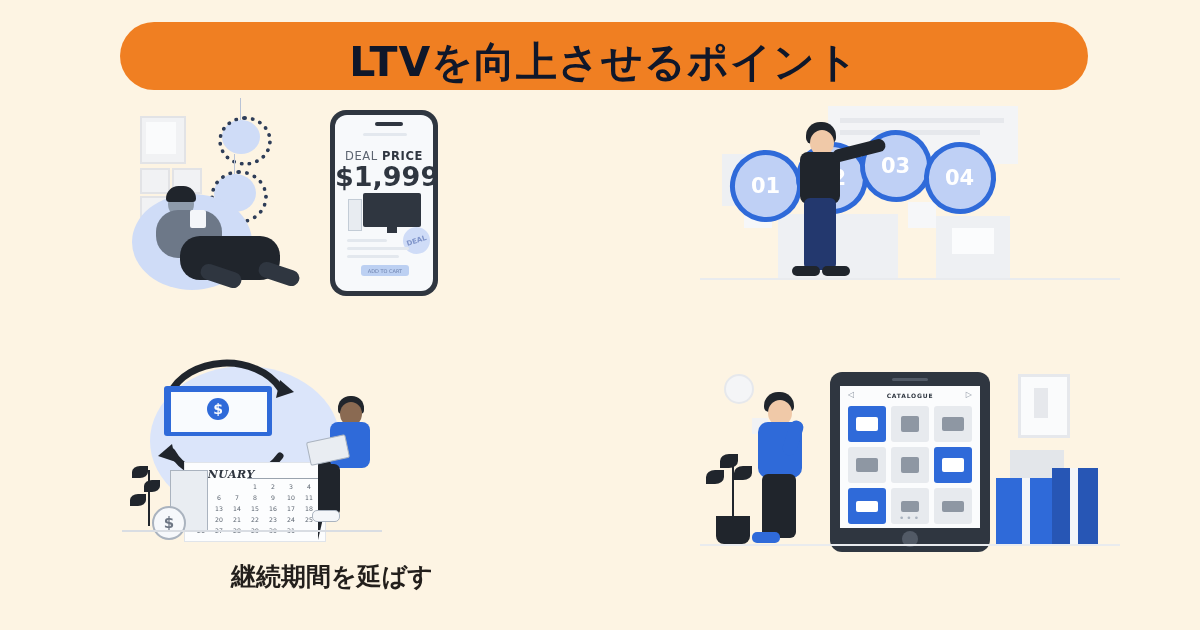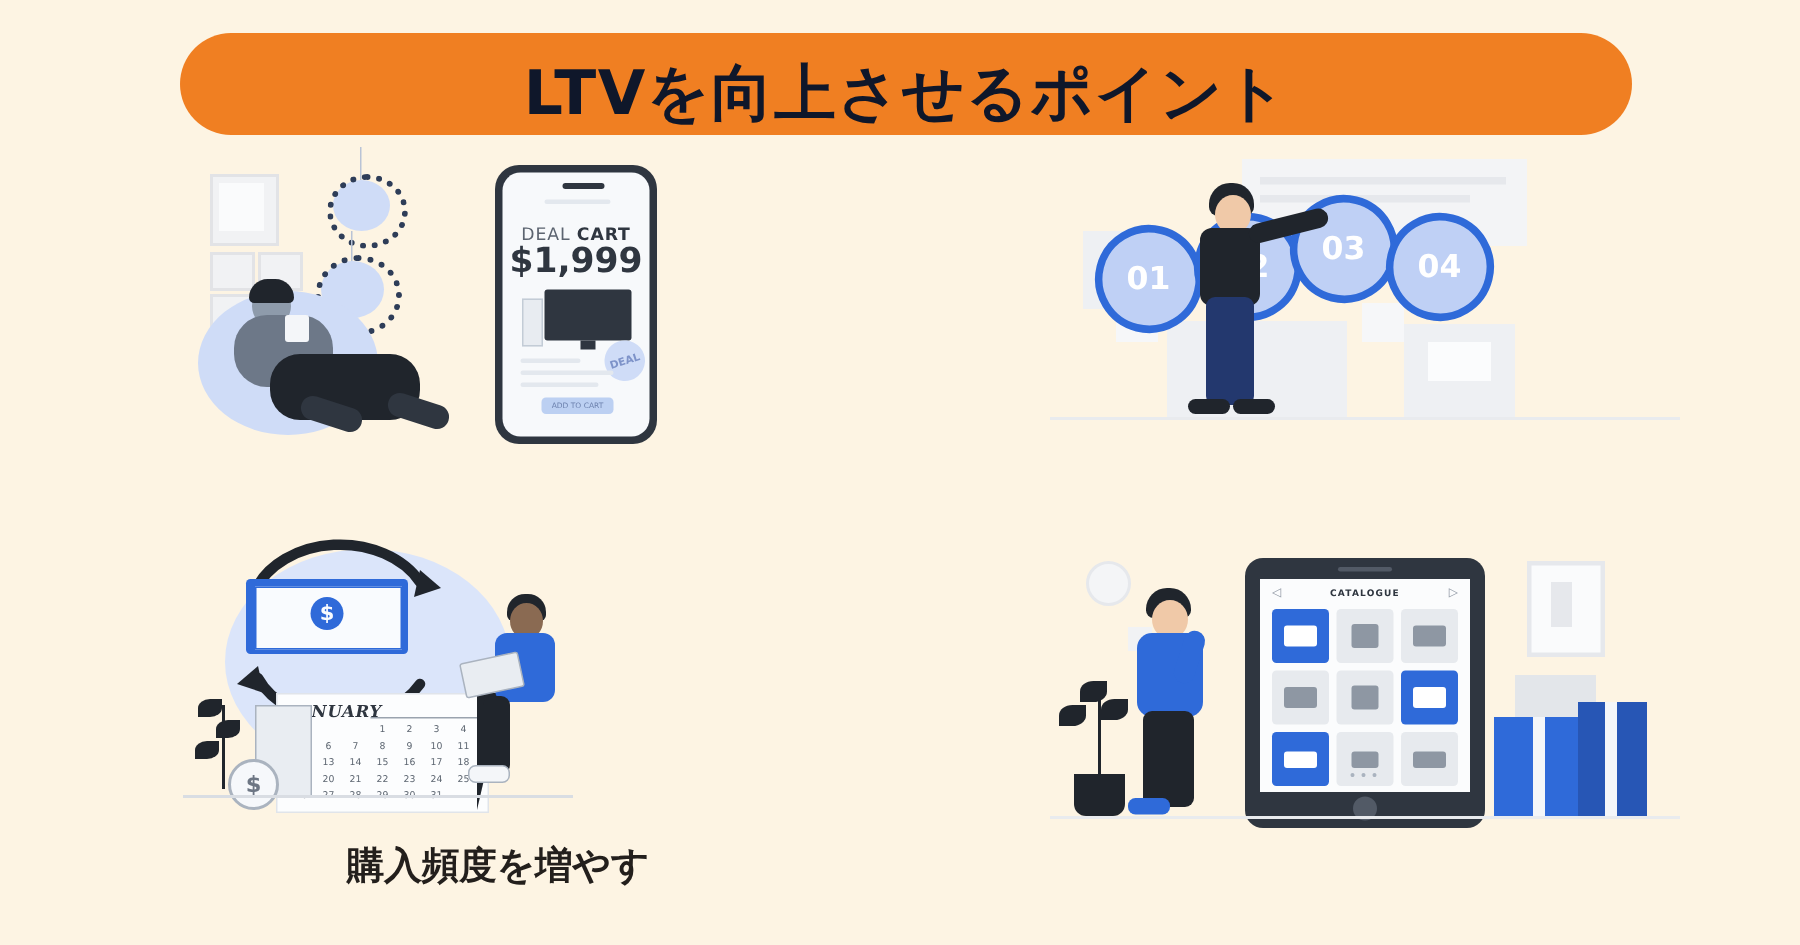--- a/index.html
+++ b/index.html
@@ -112,21 +112,21 @@
   .ph-bestprice {
     position: absolute; left: 0; top: 34px; width: 98px;
     text-align: center;
     font-size: 11.5px; letter-spacing: .6px; color: #5c6470;
     font-family: "DejaVu Sans", sans-serif;
   }
   .ph-bestprice b { color: #2f3640; font-weight: bold; }
   .ph-price {
     position: absolute; left: 0; top: 46px; width: 98px;
     text-align: center;
-    font-size: 23px; font-weight: bold; color: #2f3640;
+    font-size: 27px; font-weight: bold; color: #2f3640;
     font-family: "DejaVu Sans", sans-serif;
   }
   .ph-monitor {
     position: absolute; left: 28px; top: 78px;
     width: 58px; height: 34px;
     background: #2f3640; border-radius: 2px;
   }
   .ph-monitor-stand {
     position: absolute; left: 52px; top: 112px;
     width: 10px; height: 6px; background: #2f3640;
@@ -328,21 +328,21 @@
       <div class="rect person-part" style="left:58px;top:138px;width:100px;height:44px;background:#20252c;border-radius:20px;"></div>
       <div class="rect person-part" style="left:78px;top:170px;width:42px;height:16px;background:#2f3640;border-radius:8px;transform:rotate(18deg);"></div>
       <div class="rect person-part" style="left:136px;top:168px;width:42px;height:16px;background:#2f3640;border-radius:8px;transform:rotate(18deg);"></div>
 
       <div class="phone-body">
         <div class="phone-screen">
           <div class="phone-notch"></div>
           <div class="ph-header-line"></div>
           <div class="ph-bestprice">
             <span>DEAL</span>
-            <b>CART</b>
+            <b>PRICE</b>
           </div>
           <div class="ph-price">$1,999</div>
           <div class="ph-monitor"></div>
           <div class="ph-monitor-stand"></div>
           <div class="ph-tower"></div>
           <div class="ph-deal">DEAL</div>
           <div class="ph-line" style="left:12px;top:124px;width:40px;height:3px;"></div>
           <div class="ph-line" style="left:12px;top:132px;width:62px;height:3px;"></div>
           <div class="ph-line" style="left:12px;top:140px;width:52px;height:3px;"></div>
           <div class="ph-btn">ADD TO CART</div>
@@ -456,21 +456,21 @@
       <div class="rect person-part" style="left:190px;top:152px;width:26px;height:10px;background:#f4f6f9;border:1px solid #aab3bf;border-radius:5px;"></div>
 
       <div class="coin-stack" style="left:48px;top:112px;width:36px;height:60px;"></div>
       <div class="big-coin">$</div>
       <div class="leaf" style="left:10px;top:108px;width:16px;height:12px;"></div>
       <div class="leaf" style="left:22px;top:122px;width:16px;height:12px;"></div>
       <div class="leaf" style="left:8px;top:136px;width:16px;height:12px;"></div>
       <div class="rect" style="left:26px;top:112px;width:2px;height:56px;background:#20252c;"></div>
       <div class="rect" style="left:0;top:172px;width:260px;height:2px;background:#d9dde3;"></div>
     </div>
-    <div class="caption">購入頻度を増やす</div>
+    <div class="caption">継続期間を延ばす</div>
   </div>
 
   <div class="cell cell-br">
     <div class="art">
       <div class="rect" style="left:318px;top:16px;width:46px;height:58px;background:#fafbfc;border:3px solid #e6e8ec;"></div>
       <div class="rect" style="left:334px;top:30px;width:14px;height:30px;background:#e6e8ec;"></div>
       <div class="circ" style="left:24px;top:16px;width:26px;height:26px;background:#f4f5f7;border:2px solid #e6e8ec;"></div>
       <div class="rect" style="left:52px;top:60px;width:16px;height:16px;background:#f1f2f4;"></div>
 
       <div class="tablet">

